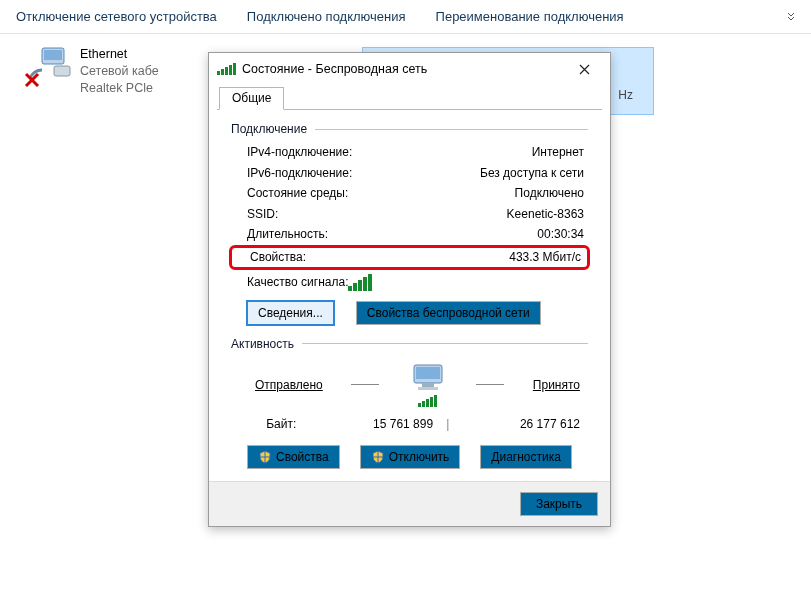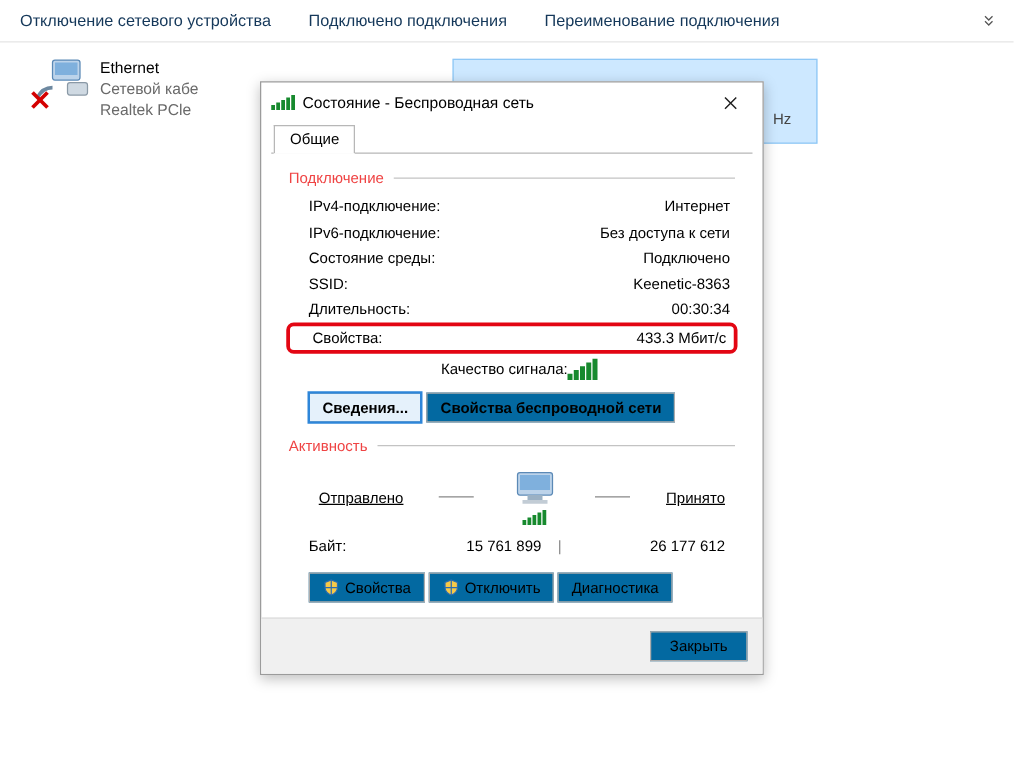--- a/index.html
+++ b/index.html
@@ -53,21 +53,21 @@
     font-size: 12px;
     color: #444;
     padding: 40px 20px 0 0;
     text-align: right;
   }
 
   
   .dialog {
     position: absolute;
     left: 208px;
-    top: 65px;
+    top: 52px;
     width: 403px;
     background: #fff;
     border: 1px solid #9b9b9b;
     box-shadow: 0 3px 10px rgba(0,0,0,0.25);
   }
   .titlebar {
     height: 32px;
     display: flex;
     align-items: center;
     padding: 0 8px;
@@ -96,21 +96,21 @@
     margin-bottom: -1px;
     margin-left: 2px;
   }
 
   .panel { padding: 12px 22px 8px 22px; }
 
   .group-header {
     display: flex;
     align-items: center;
     font-size: 12px;
-    color: #ef4444;
+    color: #0f172a;
     margin-bottom: 6px;
   }
   .group-header .line {
     flex: 1;
     border-top: 1px solid #c3c3c3;
     margin-left: 8px;
   }
 
   .kv {
     display: flex;
@@ -121,26 +121,26 @@
   }
   .kv.highlight {
     border: 3px solid #e30613;
     border-radius: 6px;
     margin: 0 -2px;
     padding: 0 6px 0 18px;
   }
 
   .quality-row {
     display: flex;
-    justify-content: center;
+    justify-content: flex-start;
     align-items: center;
     padding: 4px 4px 2px 16px;
   }
 
-  .btn-row { display: flex; gap: 4px; padding: 8px 0 4px 16px; font-weight: bold; }
+  .btn-row { display: flex; gap: 22px; padding: 8px 0 4px 16px; }
   .btn {
     border: 1px solid #acacac;
     background: #0369a1;
     font-size: 12px;
     padding: 4px 10px;
     display: inline-flex;
     align-items: center;
     gap: 4px;
     min-height: 22px;
     cursor: default;
@@ -157,26 +157,26 @@
   }
   .activity .dash { flex: 0 0 28px; border-top: 1px solid #888; margin: 0 8px; }
   .activity .mon { display: flex; flex-direction: column; align-items: center; gap: 2px; }
 
   .bytes {
     display: flex;
     font-size: 12px;
     padding: 6px 8px 4px 16px;
     align-items: center;
   }
-  .bytes .lbl { width: 70px; }
+  .bytes .lbl { width: 70px; text-align: center; }
   .bytes .sent { width: 120px; text-align: right; }
   .bytes .sep { width: 30px; text-align: center; color: #888; }
   .bytes .recv { width: 120px; text-align: right; }
 
-  .actions { display: flex; gap: 3px; padding: 10px 0 4px 16px; }
+  .actions { display: flex; gap: 20px; padding: 10px 0 4px 16px; }
   .footer {
     border-top: 1px solid #dcdcdc;
     background: #f0f0f0;
     padding: 10px 12px;
     display: flex;
     justify-content: flex-end;
   }
   .footer .btn { min-width: 78px; justify-content: center; }
 
   

